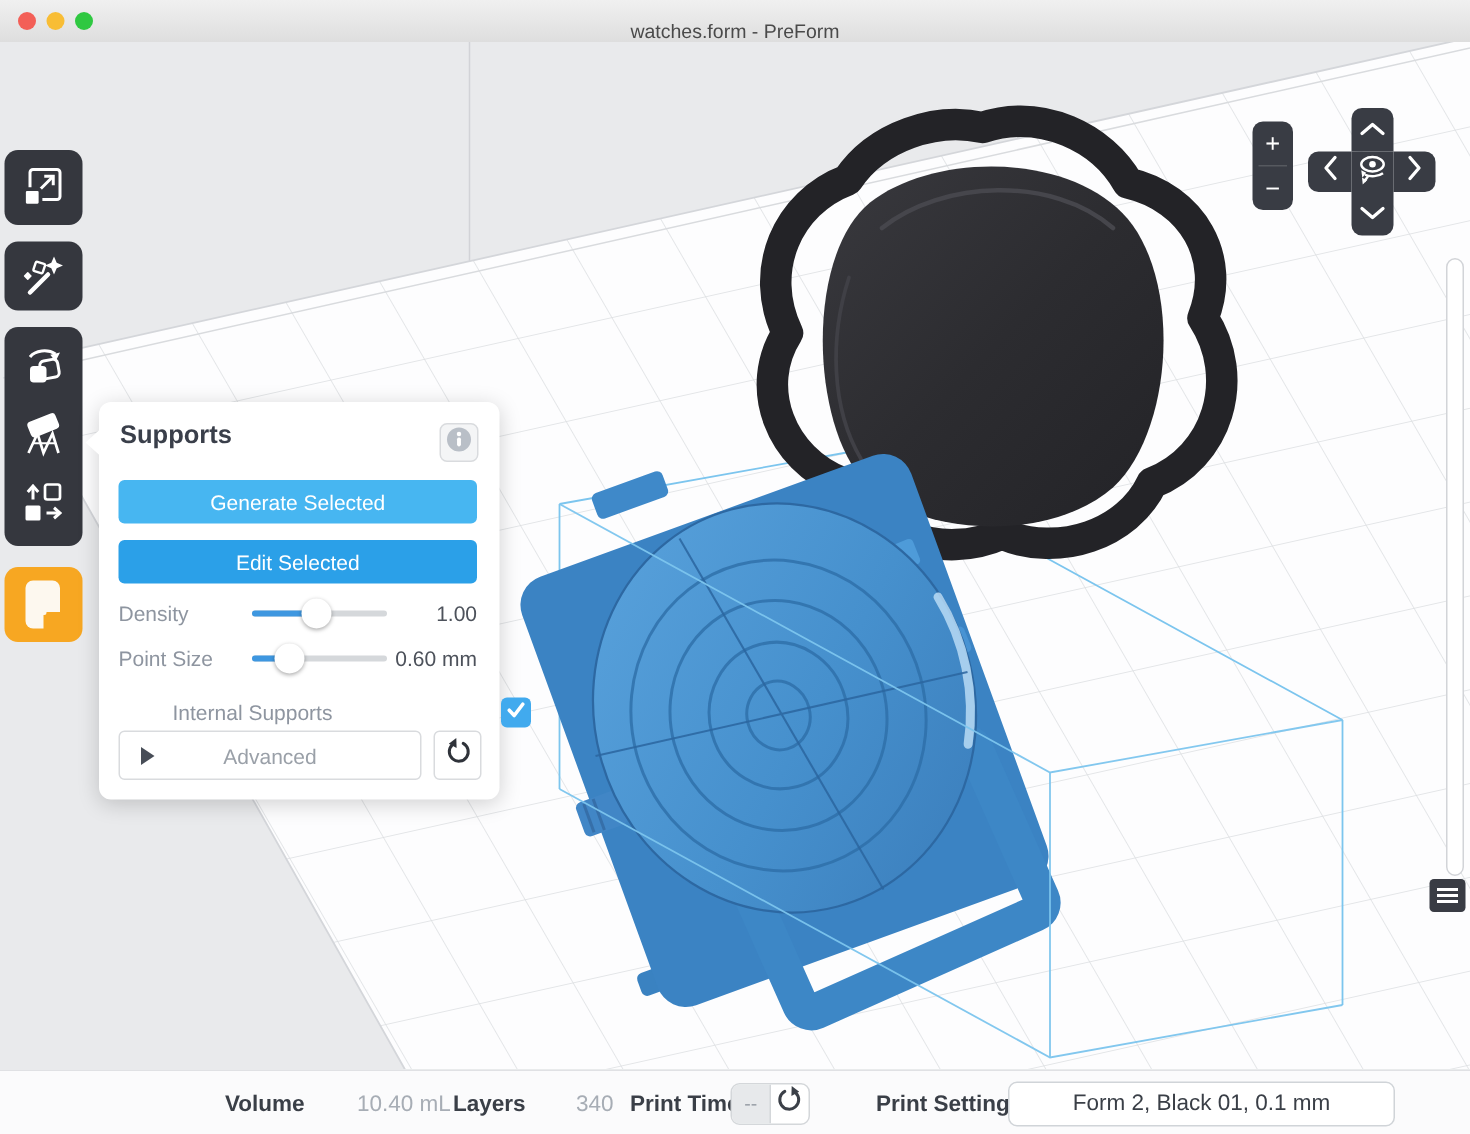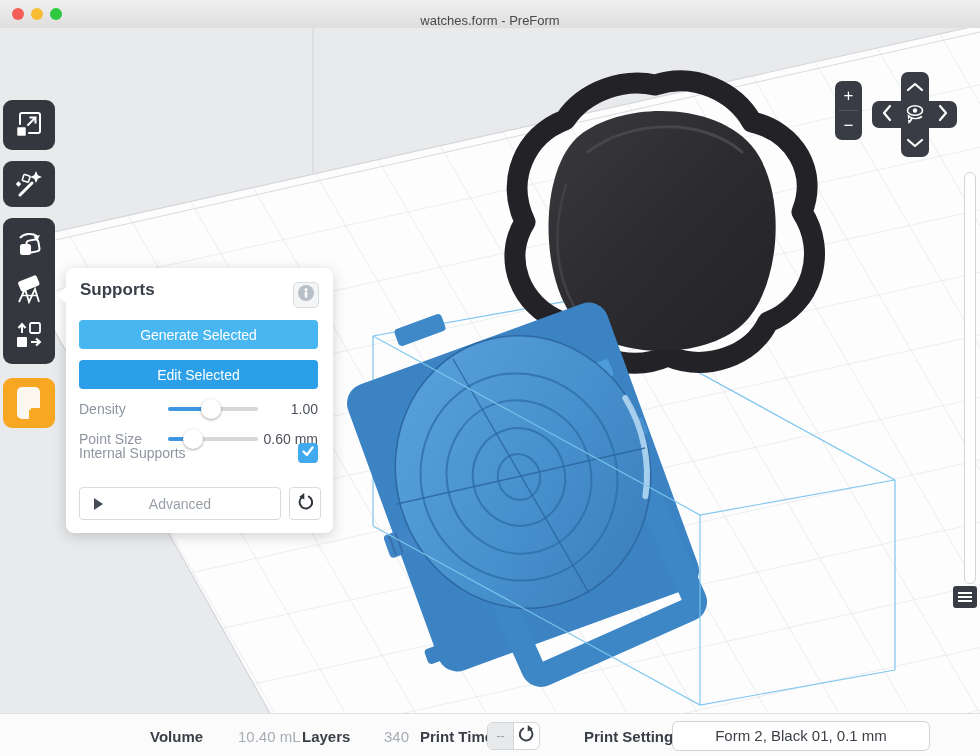--- a/index.html
+++ b/index.html
@@ -41,21 +41,21 @@
     background:#f4f5f6;border:1px solid #d9dbde;display:flex;align-items:center;justify-content:center;cursor:pointer;box-sizing:border-box;}
   .btn{position:absolute;left:13px;width:239px;height:29px;border:none;border-radius:4px;
     color:#fff;font-size:14px;font-family:"Liberation Sans",sans-serif;cursor:pointer;}
   .btn.generate{top:52px;background:#47b6f1;}
   .btn.edit{top:92px;background:#2ba0e8;}
   .row{position:absolute;left:13px;width:239px;height:22px;display:flex;align-items:center;}
   .row .lbl{font-size:14px;color:#8e95a0;}
   .row .val{margin-left:auto;font-size:14px;color:#4d525b;}
   .row-density{top:130px;}
   .row-point{top:160px;gap:42px;}
-  .row-internal{top:174px;}
+  .row-internal{top:196px;margin-left:36px;}
   .slider{position:absolute;left:89px;width:90px;height:20px;top:1px;cursor:pointer;}
   .slider .track{position:absolute;left:0;right:0;top:8px;height:4px;border-radius:2px;background:#d5d8db;}
   .slider .fill{position:absolute;left:0;top:8px;height:4px;border-radius:2px;background:#3e97e0;}
   .slider .thumb{position:absolute;top:0;width:20px;height:20px;border-radius:50%;background:#fff;
     box-shadow:0 1px 3px rgba(0,0,0,.35);}
   .sl-density .fill{width:48%;} .sl-density .thumb{left:calc(48% - 10px);}
   .sl-point .fill{width:28%;} .sl-point .thumb{left:calc(28% - 10px);}
   .checkbox{width:20px;height:20px;border-radius:4px;background:#41aaee;margin-left:auto;
     display:flex;align-items:center;justify-content:center;cursor:pointer;}
   .advbtn{position:absolute;left:13px;top:219px;width:202px;height:33px;border:1px solid #d9dbde;

